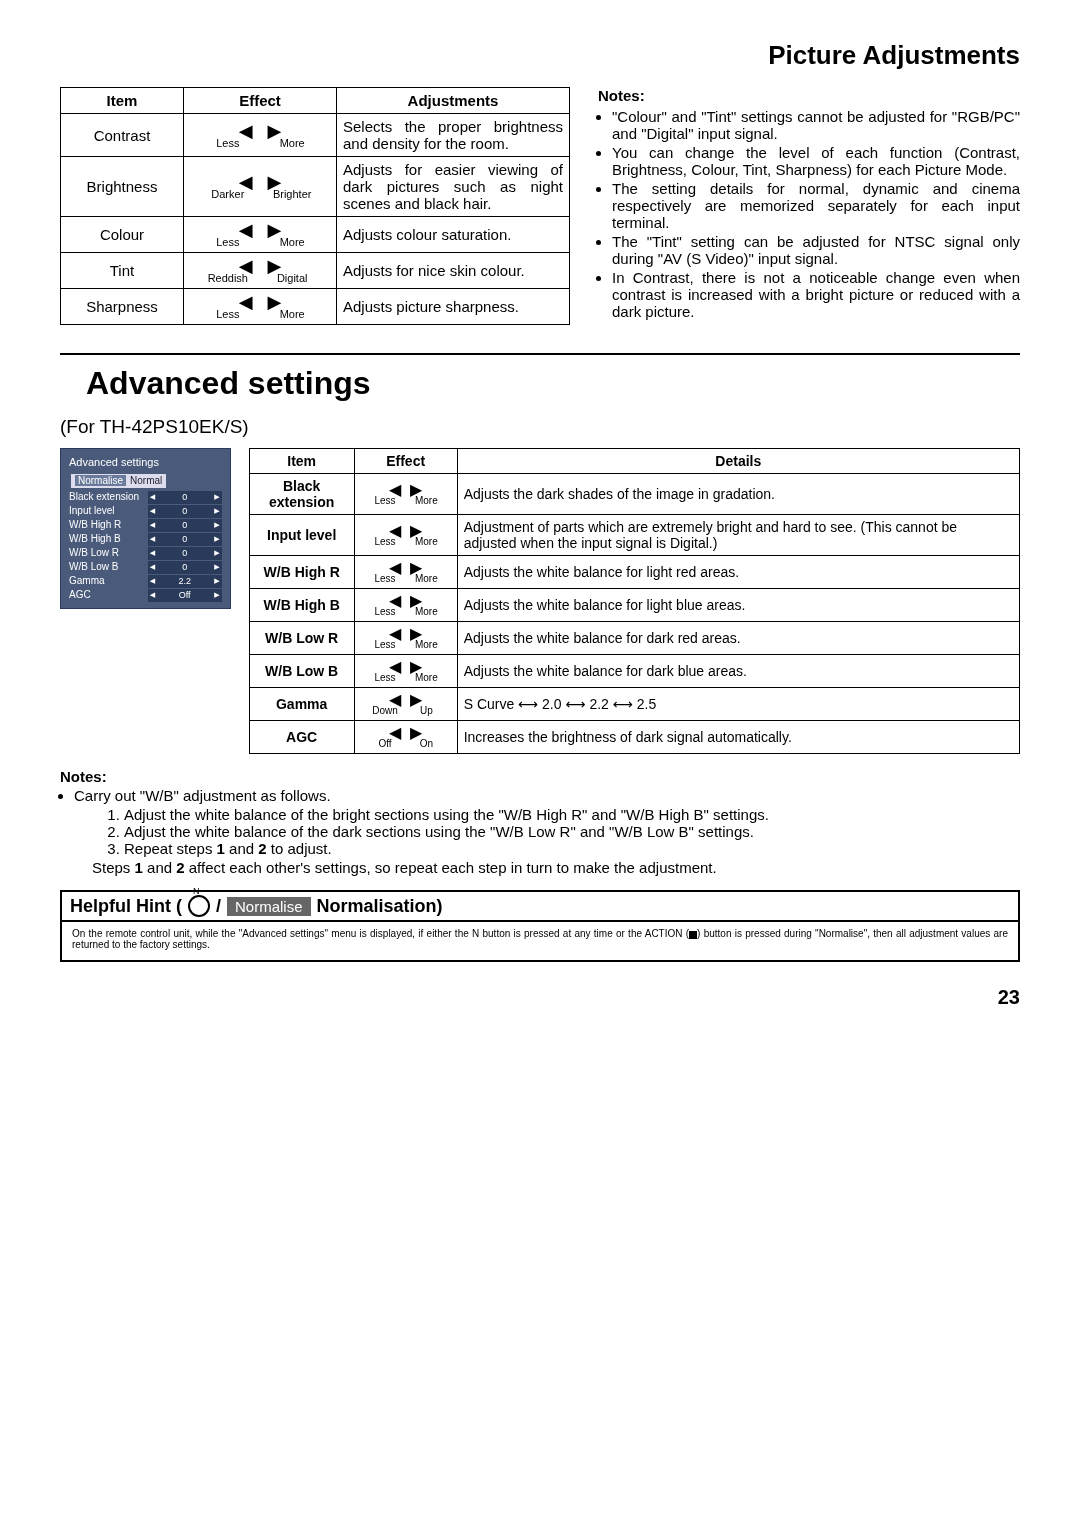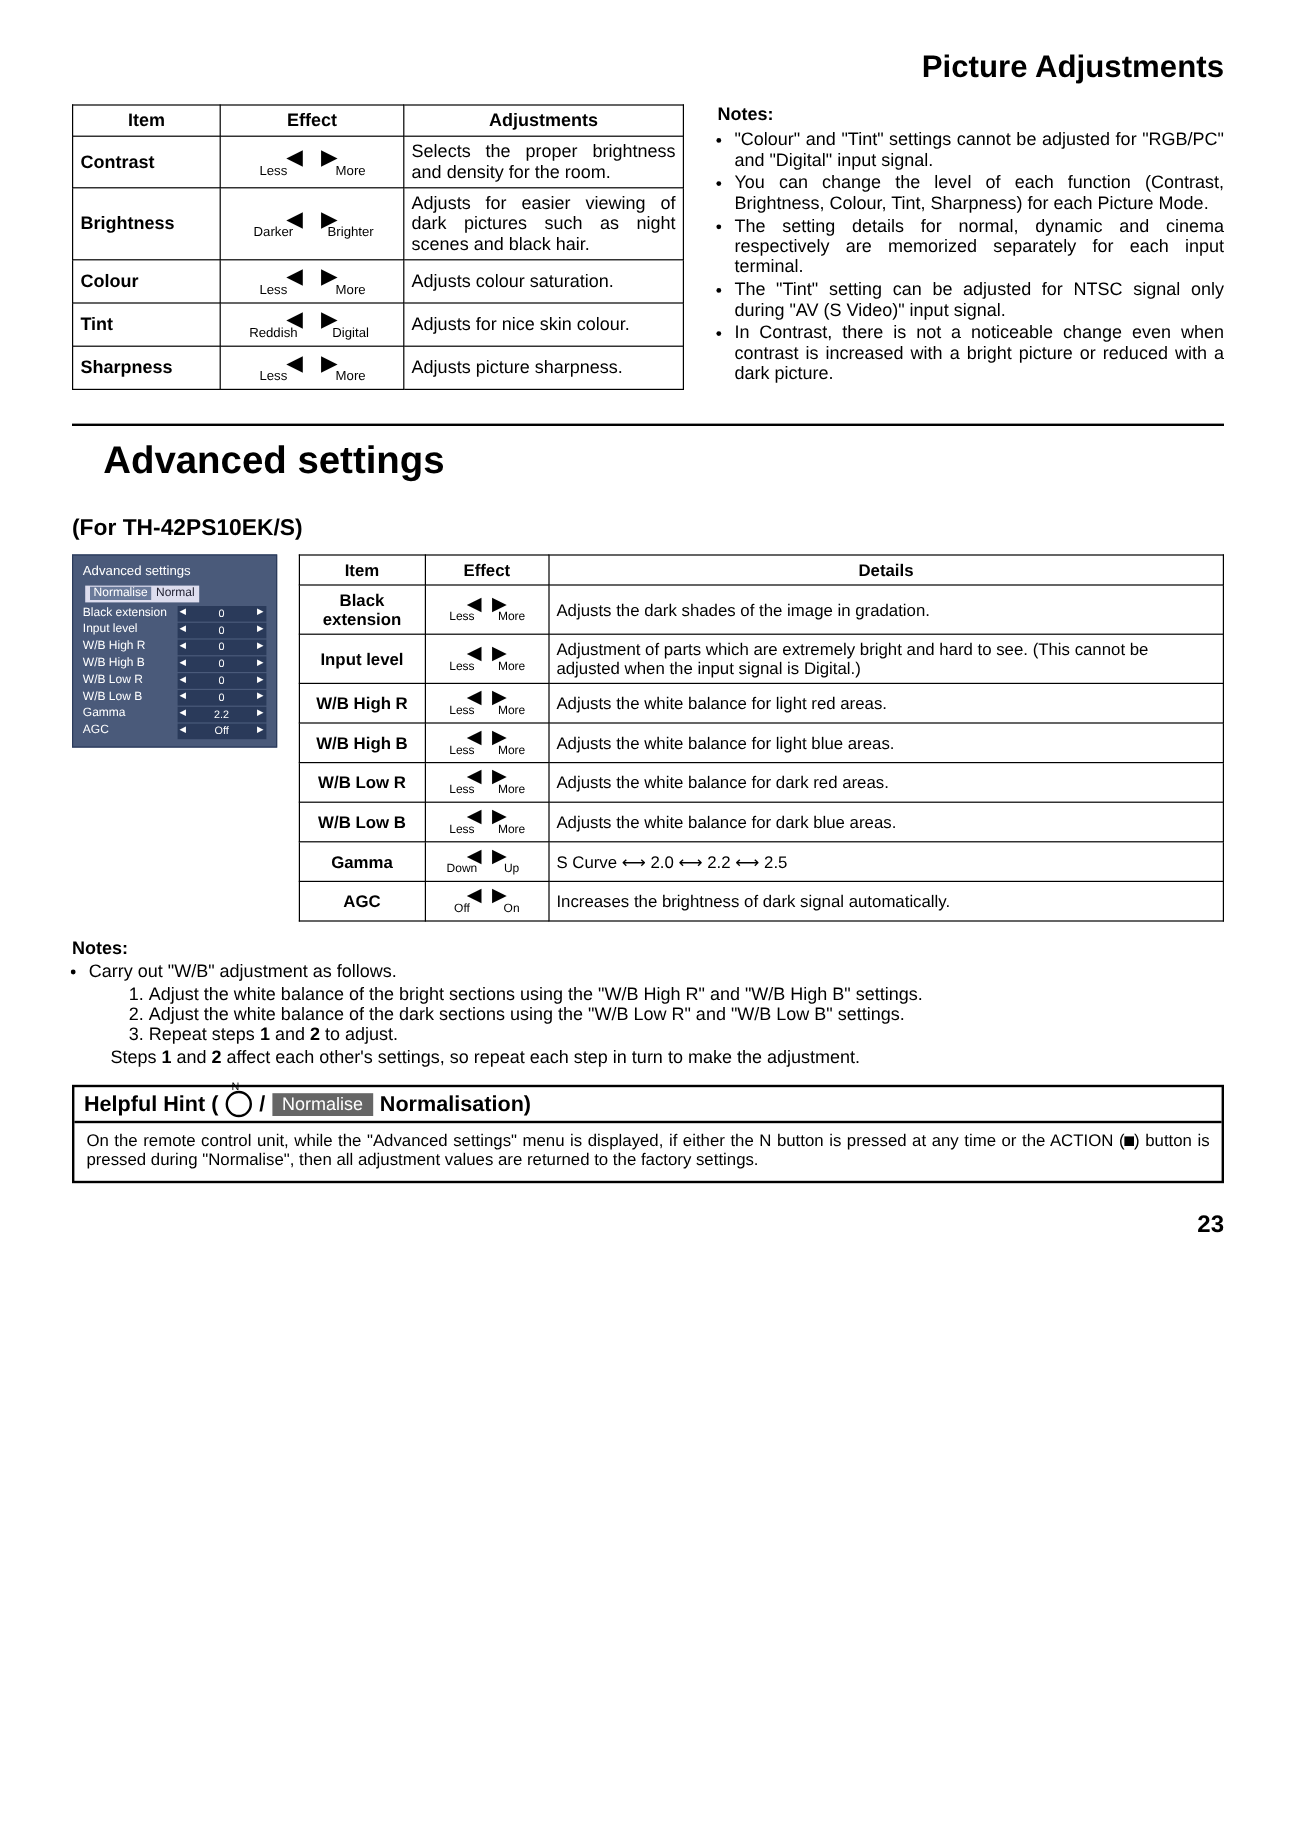--- a/index.html
+++ b/index.html
@@ -33,22 +33,22 @@
   table.pict th, table.pict td {
     border: 1px solid #000;
     padding: 4px 6px;
     vertical-align: middle;
   }
   table.pict th {
     font-weight: bold;
     text-align: center;
   }
   .item-cell {
-    text-align: left;
-    font-weight: bold;
+    text-align: center;
+    font-weight: normal;
     width: 110px;
   }
   .effect-cell {
     text-align: center;
     width: 140px;
     padding: 2px 2px;
     line-height: 1;
   }
   .effect-cell .arrows {
     font-size: 18px;
@@ -65,22 +65,22 @@
 
   hr.sep { border: none; border-top: 2px solid #000; margin: 28px 0 10px 0; }
 
   h1.adv {
     font-size: 32px;
     font-weight: bold;
     margin: 6px 0 10px 26px;
   }
   h2.model {
     font-size: 19px;
-    font-weight: bold;
-    margin: 28px 0 10px 0;
+    font-weight: normal;
+    margin: 14px 0 10px 0;
   }
 
   .adv-row { display: flex; gap: 18px; align-items: flex-start; }
   .menu-box {
     width: 200px;
     background: #4a5a7a;
     color: #fff;
     font-size: 10px;
     padding: 4px 4px 6px 4px;
     line-height: 1.4;
@@ -168,21 +168,21 @@
   }
   .hint-head .normpill {
     background: #666;
     color: #fff;
     padding: 1px 8px;
     font-size: 15px;
     font-weight: normal;
   }
   .hint-body {
     padding: 6px 10px 10px 10px;
-    font-size: 14px;
+    font-size: 10px;
     text-align: justify;
   }
   .hint-body .sq {
     display: inline-block;
     width: 8px; height: 8px;
     background: #000;
     vertical-align: middle;
   }
 
   .page-num {

